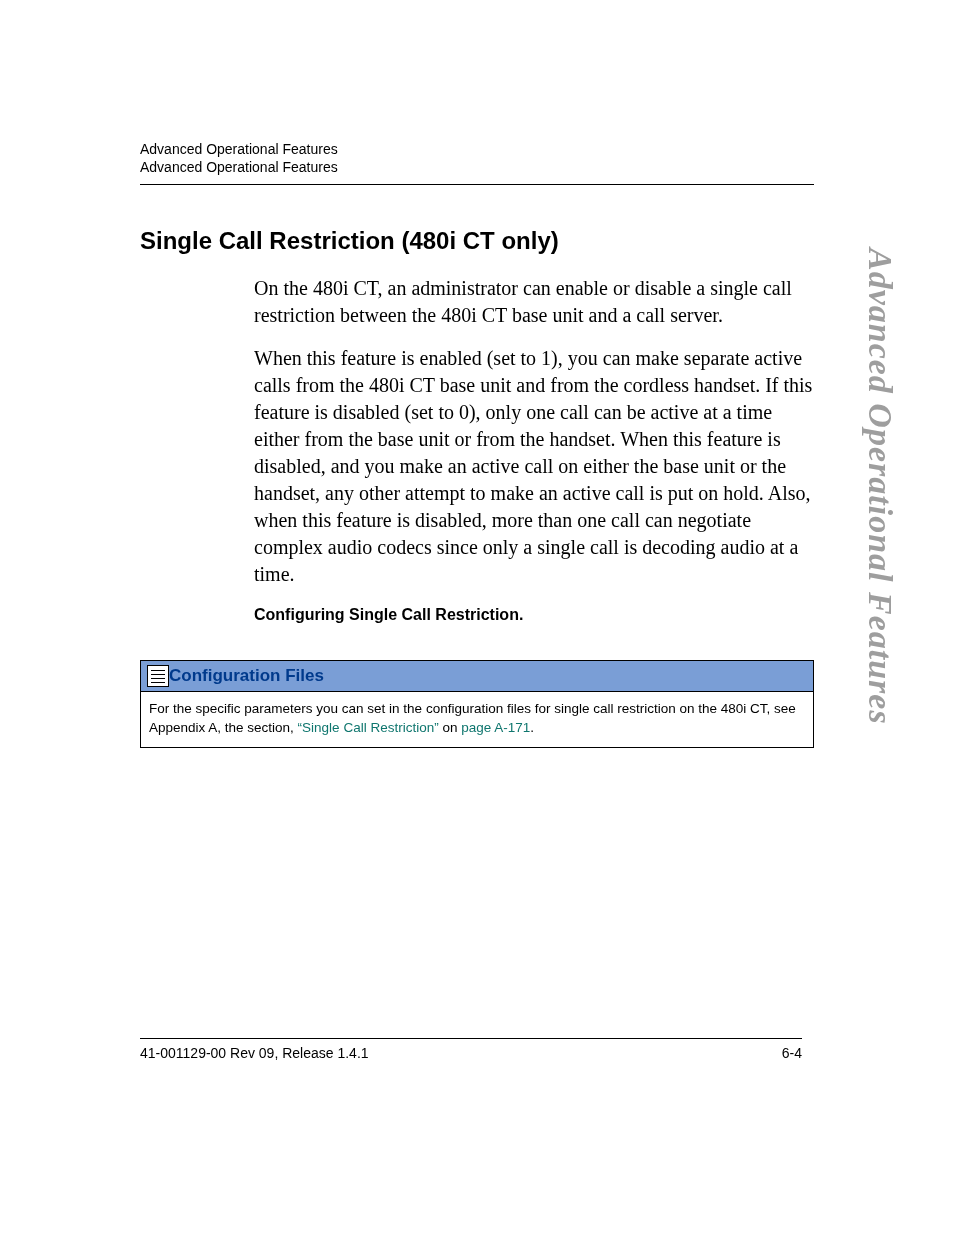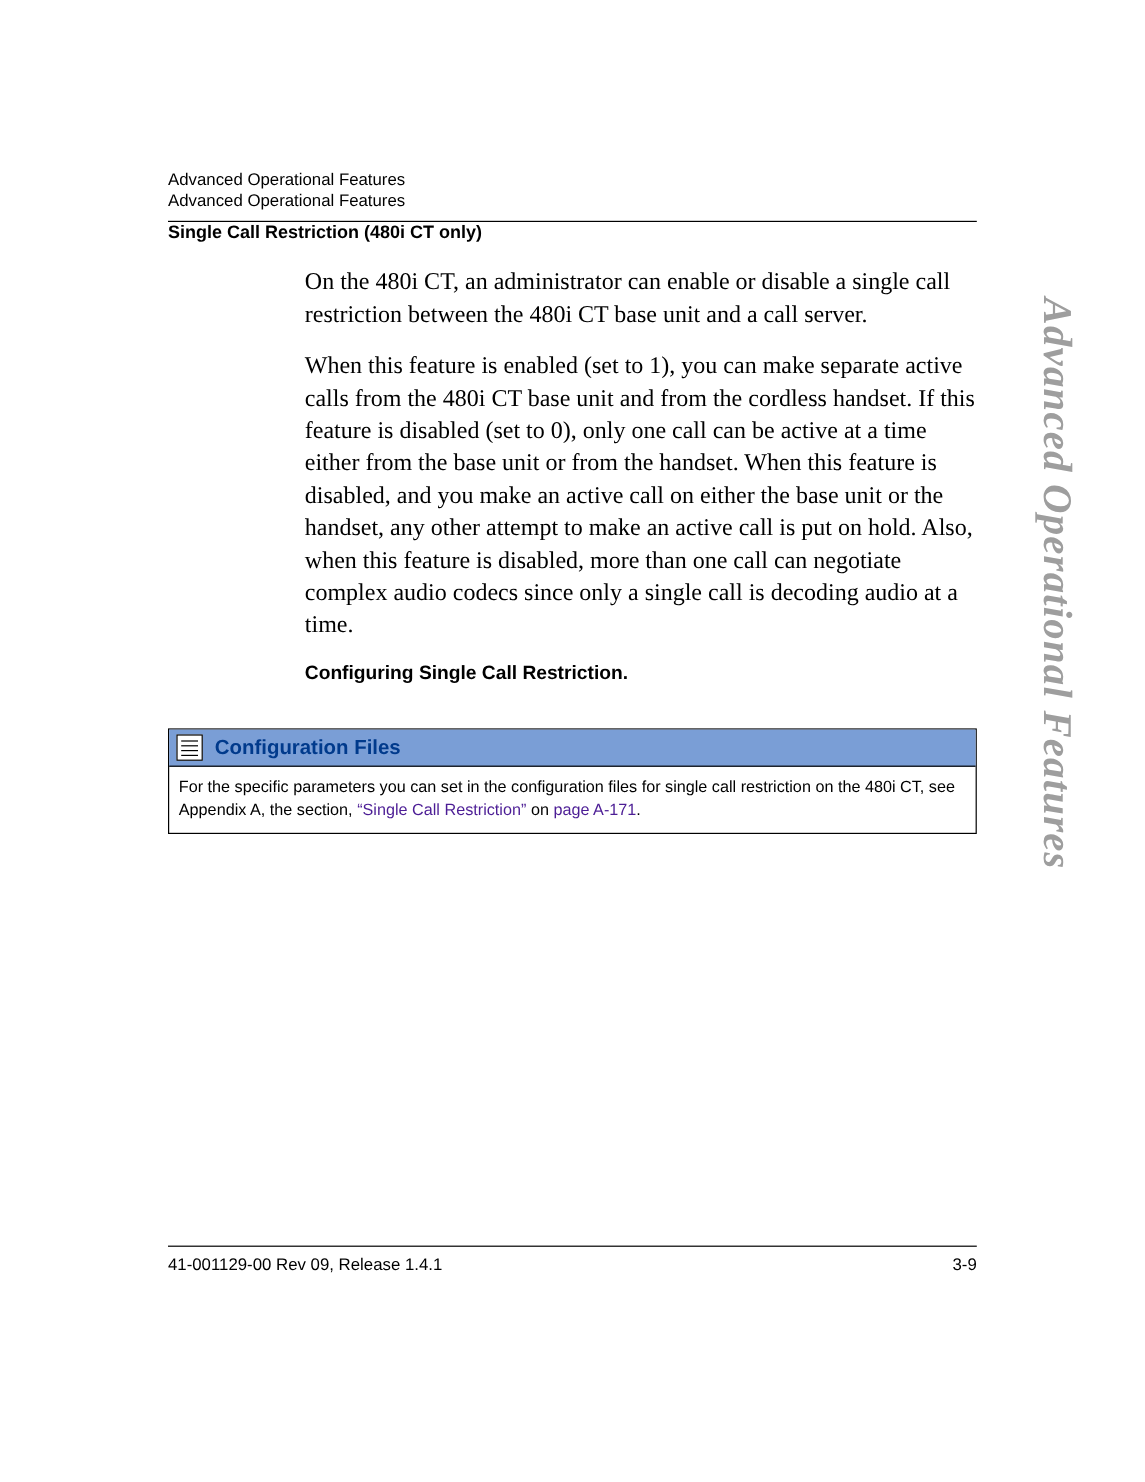--- a/index.html
+++ b/index.html
@@ -1,33 +1,33 @@
 <!DOCTYPE html>
 <html><head>
 <meta charset="utf-8">
 <style>
   * { box-sizing: border-box; margin: 0; padding: 0; }
   html, body { width: 954px; height: 1235px; background: #fff; font-family: Arial, Helvetica, sans-serif; color: #000; }
   .page { position: relative; width: 954px; height: 1235px; }
   .content-area { position: absolute; left: 140px; top: 140px; right: 140px; }
   .running-head { font-size: 14px; line-height: 1.3; margin-bottom: 8px; }
   .rule { border: none; border-top: 1px solid #000; margin-top: 4px; }
-  .section-title { font-family: Arial, Helvetica, sans-serif; font-weight: bold; font-size: 15px; margin-bottom: 20px; }
+  .section-title { font-family: Arial, Helvetica, sans-serif; font-weight: bold; font-size: 24px; margin-top: 42px; margin-bottom: 20px; }
   .body-col { margin-left: 114px; }
   .body-p { font-family: Georgia, "Times New Roman", serif; font-size: 20px; line-height: 1.35; margin-bottom: 16px; }
   .subheading { font-family: Arial, Helvetica, sans-serif; font-weight: bold; font-size: 16px; margin-top: 18px; margin-bottom: 36px; }
   .config-box { margin-left: 0; border: 1px solid #000; margin-top: 28px; }
-  .config-header { display: flex; align-items: center; background: #7a9ed6; border-bottom: 1px solid #000; padding: 4px 6px; gap: 10px; }
+  .config-header { display: flex; align-items: center; background: #7a9ed6; border-bottom: 1px solid #000; padding: 4px 6px; }
   .config-icon { width: 22px; height: 22px; background: #fff; border: 1px solid #000; display: flex; flex-direction: column; justify-content: center; gap: 3px; padding: 3px 3px; }
   .config-icon .line { height: 1px; background: #000; width: 100%; }
   .config-title { font-family: Arial, Helvetica, sans-serif; font-weight: bold; font-size: 17px; color: #003a8c; }
   .config-body { font-family: Arial, Helvetica, sans-serif; font-size: 13.5px; line-height: 1.35; padding: 8px 8px 10px 8px; }
-  .link-ref { color: #4c1d95; }
+  .link-ref { color: #0f766e; }
   .side-tab { position: absolute; right: 55px; top: 248px; font-family: Georgia, "Times New Roman", serif; font-style: italic; font-weight: bold; font-size: 34px; color: #9e9e9e; letter-spacing: 1px; writing-mode: vertical-rl; text-orientation: mixed; white-space: nowrap; }
-  .footer { position: absolute; left: 140px; right: 140px; top: 1038px; }
+  .footer { position: absolute; left: 140px; right: 152px; top: 1038px; }
   .footer-rule { border: none; border-top: 1px solid #000; margin-bottom: 6px; }
   .footer-row { display: flex; justify-content: space-between; font-family: Arial, Helvetica, sans-serif; font-size: 14px; }
 </style>
 </head>
 <body>
 
 <div class="page">
 
   <div class="side-tab">Advanced Operational Features</div>
 
@@ -59,17 +59,17 @@
       <div class="config-body">
         <span>For the specific parameters you can set in the configuration files for single call restriction on the 480i CT, see Appendix A, the section, </span><span class="link-ref">“Single Call Restriction”</span><span> on </span><span class="link-ref">page A-171</span><span>.</span>
       </div>
     </div>
   </div>
 
   <div class="footer">
     <hr class="footer-rule">
     <div class="footer-row">
       <span>41-001129-00 Rev 09, Release 1.4.1</span>
-      <span>3-9</span>
+      <span>6-4</span>
     </div>
   </div>
 
 </div>
 
 </body></html>

